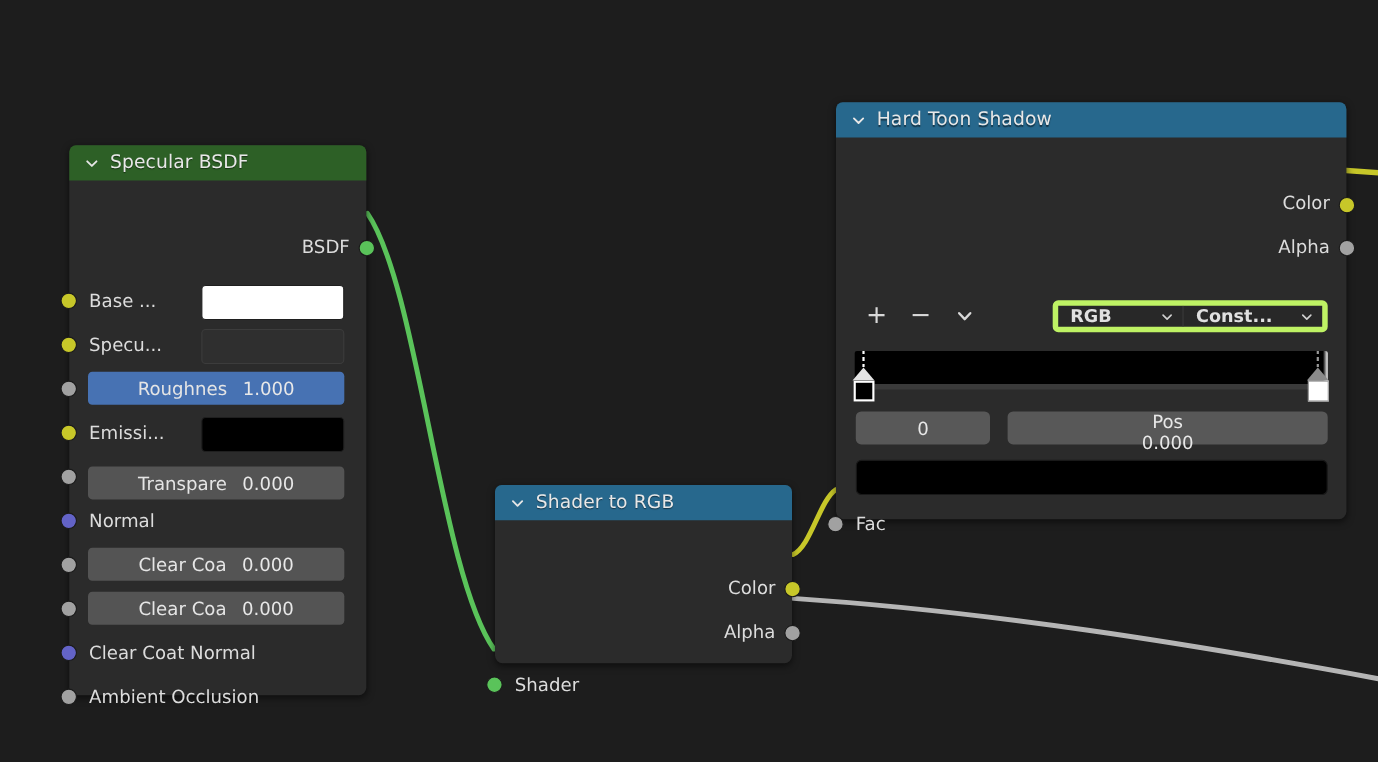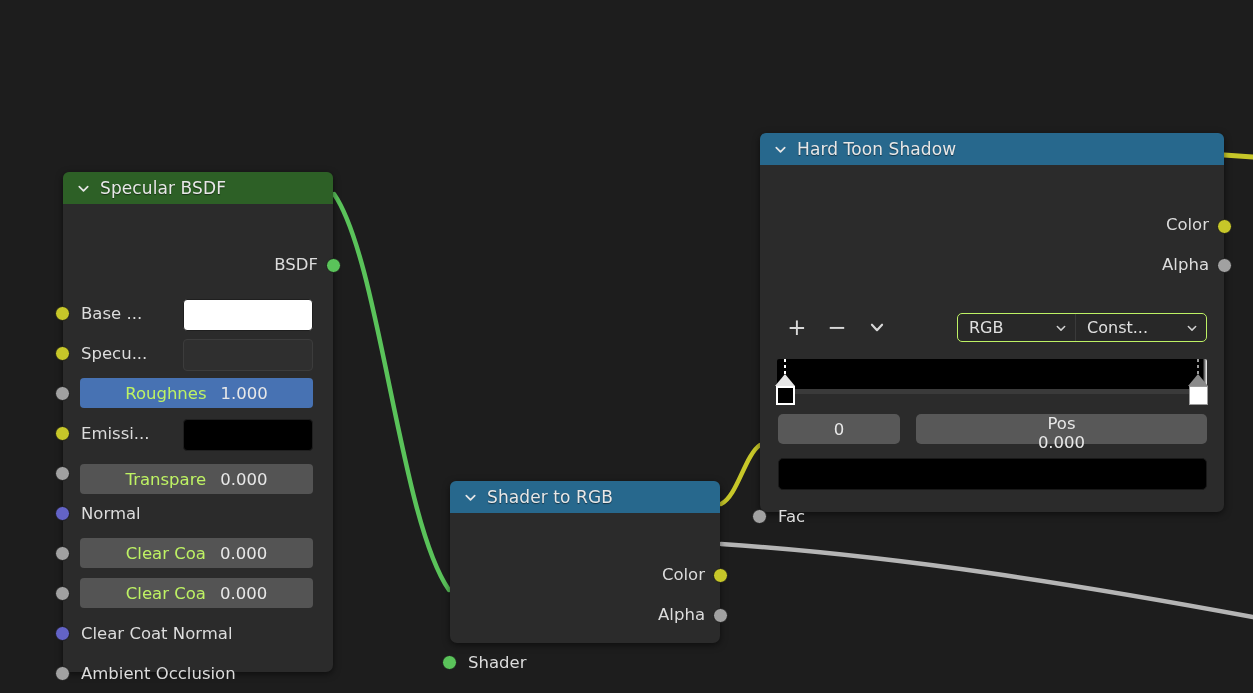--- a/index.html
+++ b/index.html
@@ -30,21 +30,20 @@
   }
 
   
   .node {
     position: absolute;
     border-radius: 7px;
     background: #2b2b2b;
     box-shadow: 0 2px 7px rgba(0,0,0,0.55);
     z-index: 10;
     box-sizing: border-box;
-    margin-top: 40px;
   }
   .node-header {
     height: 32px;
     border-radius: 6px 6px 0 0;
     display: flex;
     align-items: center;
     padding-left: 13px;
     box-sizing: border-box;
     position: relative;
   }
@@ -120,21 +119,21 @@
     background: #545454;
     justify-content: center;
     gap: 14px;
   }
   .widget.slider.filled {
     background: #4772b3;
   }
   .widget.swatch-white { background: #ffffff; border: 1px solid #1f1f1f; }
   .widget.swatch-dark  { background: #2f2f2f; border: 1px solid #3c3c3c; }
   .widget.swatch-black { background: #000000; border: 1px solid #1f1f1f; }
-  .widget .wlabel { color: #bef264; }
+  .widget .wlabel { color: #e5e5e5; }
   .widget .wval   { color: #e8e8e8; }
 
   
   .ramp-tools {
     position: absolute;
     display: flex;
     align-items: center;
   }
   .icon-btn {
     width: 40px;
@@ -149,23 +148,24 @@
     border: none;
     padding: 0;
     font-family: "DejaVu Sans", sans-serif;
   }
   .dropdown-group {
     position: absolute;
     display: flex;
     height: 29px;
     border-radius: 5px;
     overflow: hidden;
-    border: 1px solid #bef264;
+    border: 5px solid #bef264;
     background: #282828;
     box-sizing: border-box;
+    font-weight: bold;
   }
   .dropdown {
     display: flex;
     align-items: center;
     justify-content: space-between;
     color: #e0e0e0;
     font-size: 16px;
     padding: 0 7px 0 11px;
     box-sizing: border-box;
     height: 100%;

